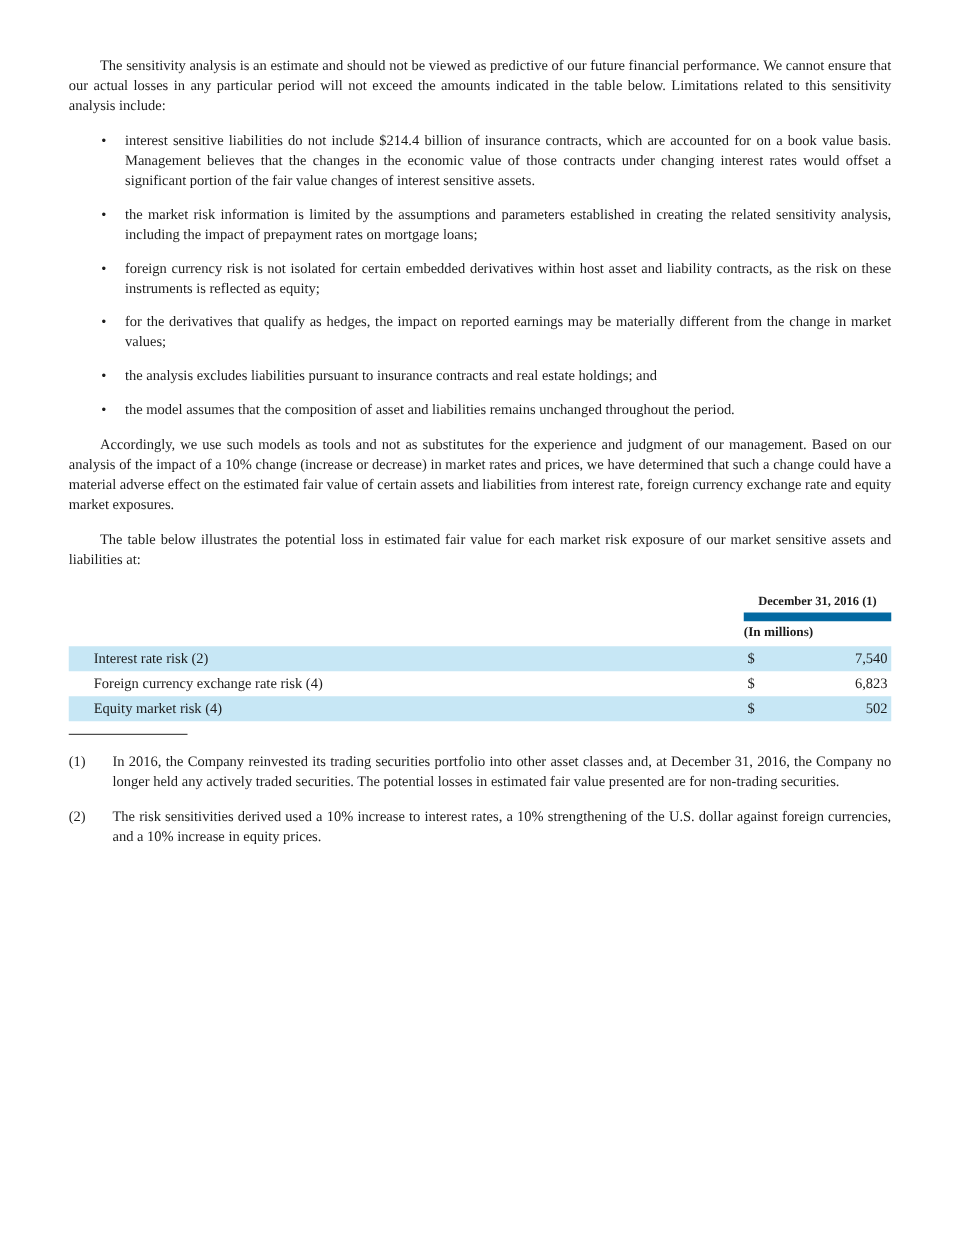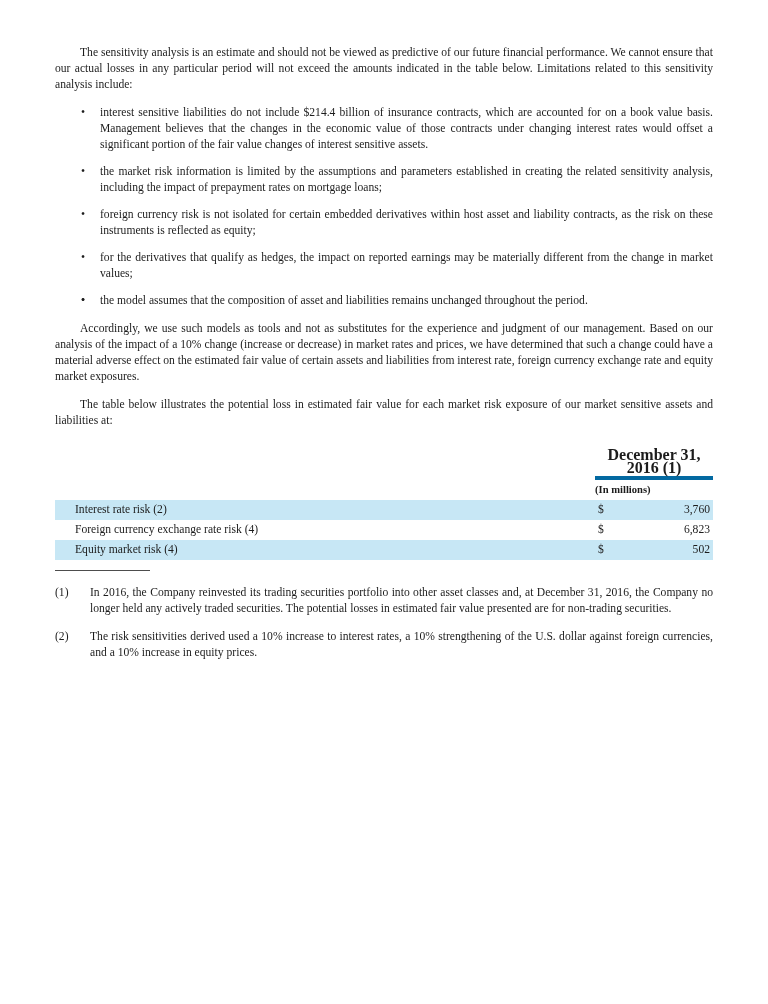--- a/index.html
+++ b/index.html
@@ -43,24 +43,24 @@
   
   .fin-table {
     margin-top: 19px;
     font-size: 11.6px;
   }
   .hdr-date {
     width: 118px;
     margin-left: auto;
     text-align: center;
     font-weight: bold;
-    font-size: 16px;
+    font-size: 10px;
     line-height: 13px;
     padding-bottom: 2px;
-    border-bottom: 4px solid #0369a1;
+    border-bottom: 7px solid #0369a1;
   }
   .hdr-millions {
     width: 118px;
     margin-left: auto;
     text-align: left;
     font-weight: bold;
     font-size: 10.6px;
     line-height: 13px;
     padding: 3px 0 4px 0;
     font-family: Liberation Serif, serif;
@@ -128,40 +128,41 @@
       <li>
         <span class="bullet-marker">•</span>
         <span>foreign currency risk is not isolated for certain embedded derivatives within host asset and liability contracts, as the risk on these instruments is reflected as equity;</span>
       </li>
       <li>
         <span class="bullet-marker">•</span>
         <span>for the derivatives that qualify as hedges, the impact on reported earnings may be materially different from the change in market values;</span>
       </li>
       <li>
         <span class="bullet-marker">•</span>
+        <span>the analysis excludes liabilities pursuant to insurance contracts and real estate holdings; and</span>
       </li>
       <li>
         <span class="bullet-marker">•</span>
         <span>the model assumes that the composition of asset and liabilities remains unchanged throughout the period.</span>
       </li>
     </ul>
 
     <p class="para">Accordingly, we use such models as tools and not as substitutes for the experience and judgment of our management. Based on our analysis of the impact of a 10% change (increase or decrease) in market rates and prices, we have determined that such a change could have a material adverse effect on the estimated fair value of certain assets and liabilities from interest rate, foreign currency exchange rate and equity market exposures.</p>
 
     <p class="para">The table below illustrates the potential loss in estimated fair value for each market risk exposure of our market sensitive assets and liabilities at:</p>
 
     <div class="fin-table">
       <div class="hdr-date">December 31, 2016 (1)</div>
       <div class="hdr-millions">(In millions)</div>
 
       <div class="trow" style="background: rgb(199, 231, 245);">
         <span class="row-label">Interest rate risk (2)</span>
         <span class="amt">
           <span>$</span>
-          <span>3,760</span>
+          <span>7,540</span>
         </span>
       </div>
       <div class="trow">
         <span class="row-label">Foreign currency exchange rate risk (4)</span>
         <span class="amt">
           <span>$</span>
           <span>6,823</span>
         </span>
       </div>
       <div class="trow" style="background: rgb(199, 231, 245);">

